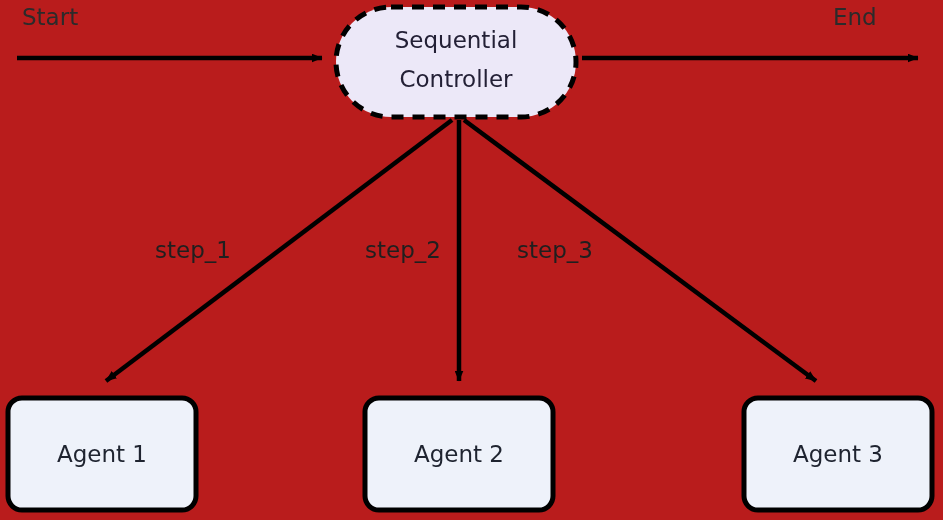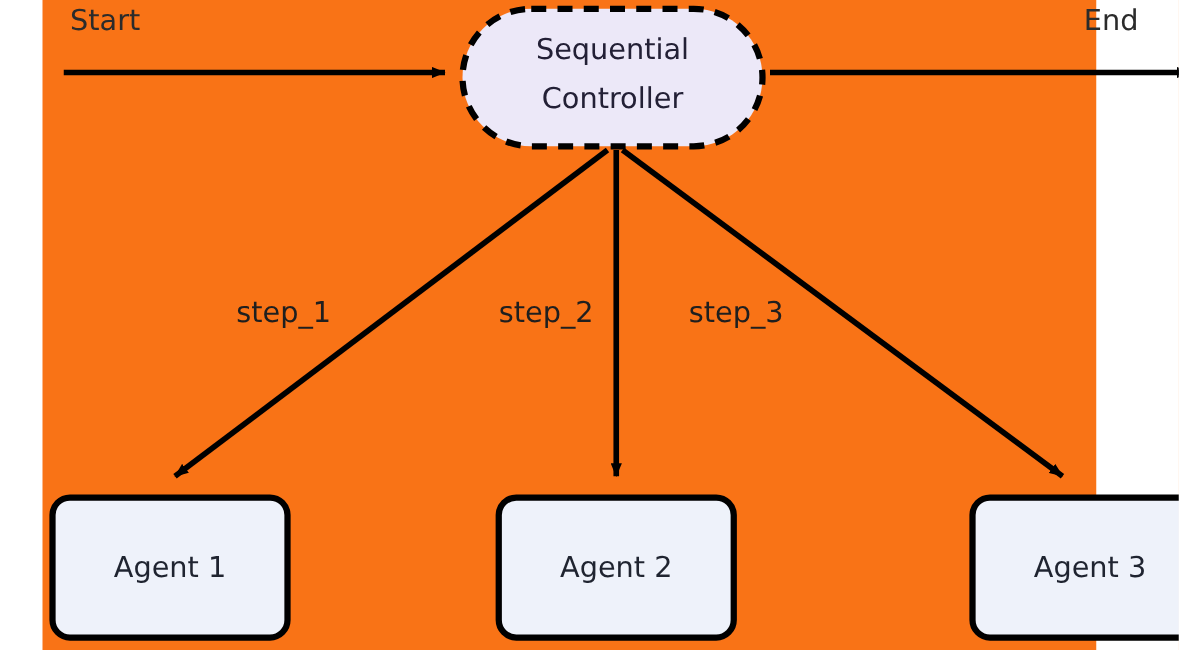--- a/index.html
+++ b/index.html
@@ -8,24 +8,23 @@
     background: #ffffff;
   }
   body {
     width: 943px;
     height: 520px;
     overflow: hidden;
     font-family: "DejaVu Sans", sans-serif;
   }
   #diagram-root {
     position: relative;
-    width: 843px;
+    width: 943px;
     height: 520px;
-    background: #f97316;
-    margin-left: 34px;
+    background: #b91c1c;
   }
   #diagram-svg {
     position: absolute;
     top: 0;
     left: 0;
     width: 943px;
     height: 520px;
     display: block;
   }
   .node-text {

